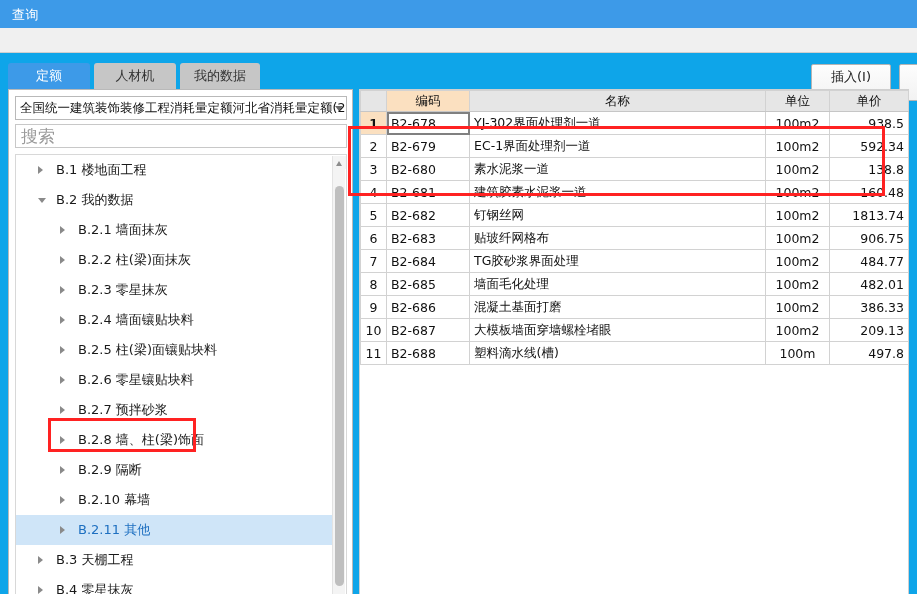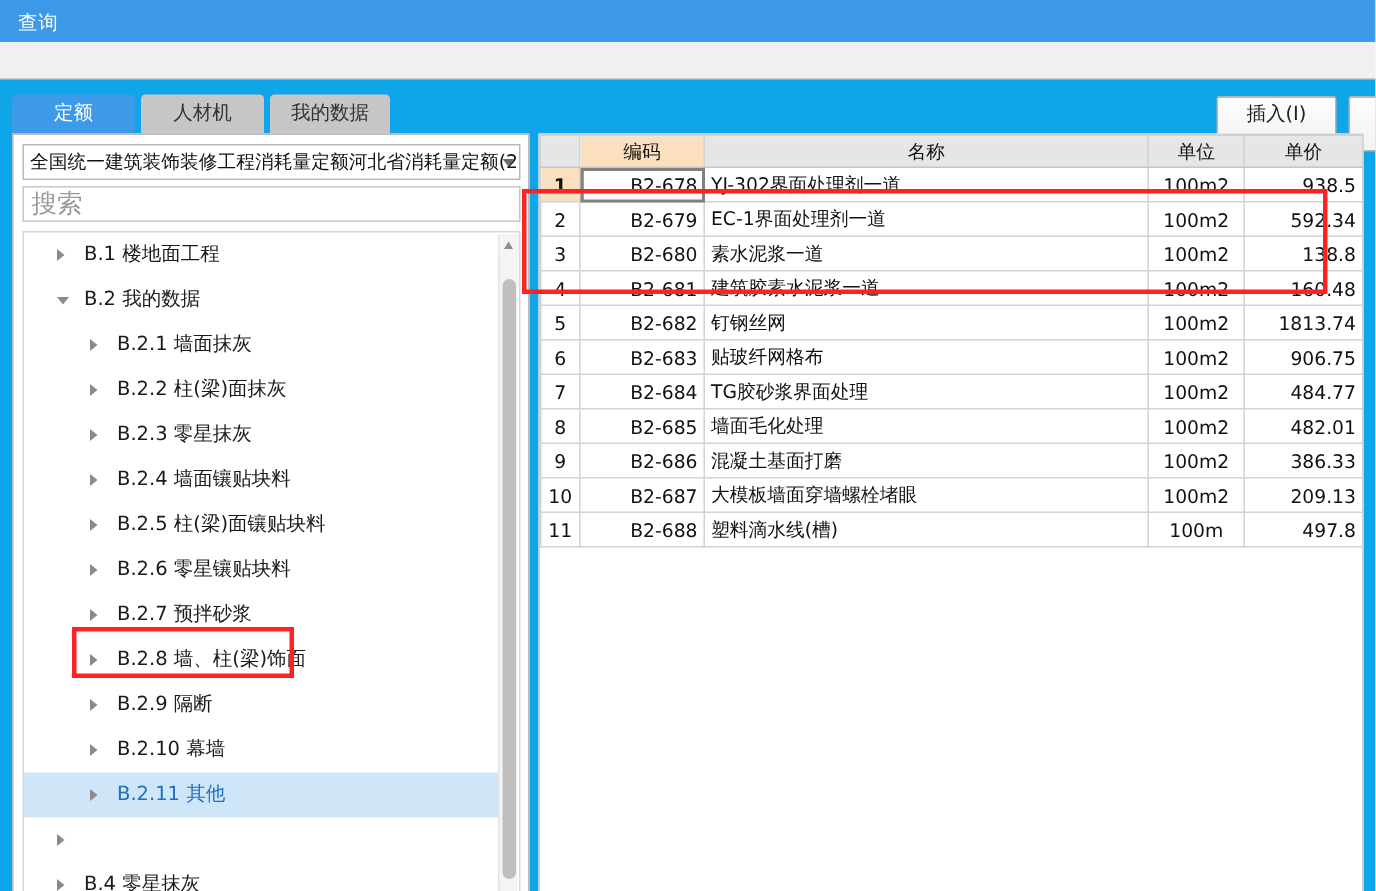--- a/index.html
+++ b/index.html
@@ -153,21 +153,21 @@
   }
   .grid thead th.hl{background:#fbe0c0;}
   .grid thead th.idxh{background:#e6e6e6;}
   .col-idx{width:26px;}
   .col-code{width:83px;}
   .col-name{width:296px;}
   .col-unit{width:64px;}
   .col-price{width:79px;}
   .cell-idx{text-align:center;color:#333;background:#ffffff;}
   .cell-idx.hl{background:#fbe0c0;font-weight:bold;}
-  .cell-code{text-align:right;}
+  .cell-code{text-align:left;}
   .cell-code.active{
     outline:2px solid #808080;outline-offset:-2px;
     box-shadow:inset 2px 0 0 #2b8fe0;
   }
   .cell-name{text-align:left;}
   .cell-unit{text-align:center;}
   .cell-price{text-align:right;padding-right:6px;}
 
   
   .anno{position:absolute;border:3px solid #f22;pointer-events:none;}
@@ -250,20 +250,21 @@
             <div class="titem lv2">
               <span class="arw"></span>
               <span class="lbl">B.2.10 幕墙</span>
             </div>
             <div class="titem lv2 sel">
               <span class="arw"></span>
               <span class="lbl">B.2.11 其他</span>
             </div>
             <div class="titem lv1">
               <span class="arw"></span>
+              <span class="lbl">B.3 天棚工程</span>
             </div>
             <div class="titem lv1">
               <span class="arw"></span>
               <span class="lbl">B.4 零星抹灰</span>
             </div>
             <div class="titem lv1">
               <span class="arw"></span>
               <span class="lbl">B.5 油漆、涂料、裱糊工程</span>
             </div>
           </div>

